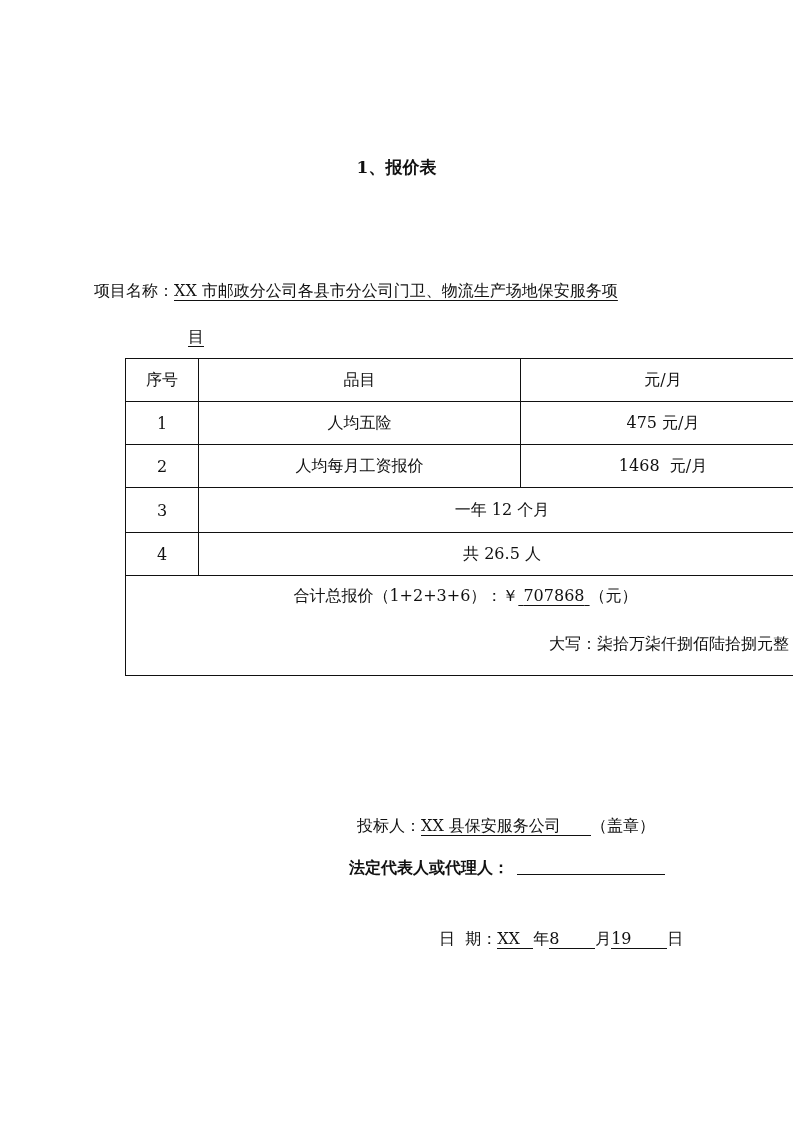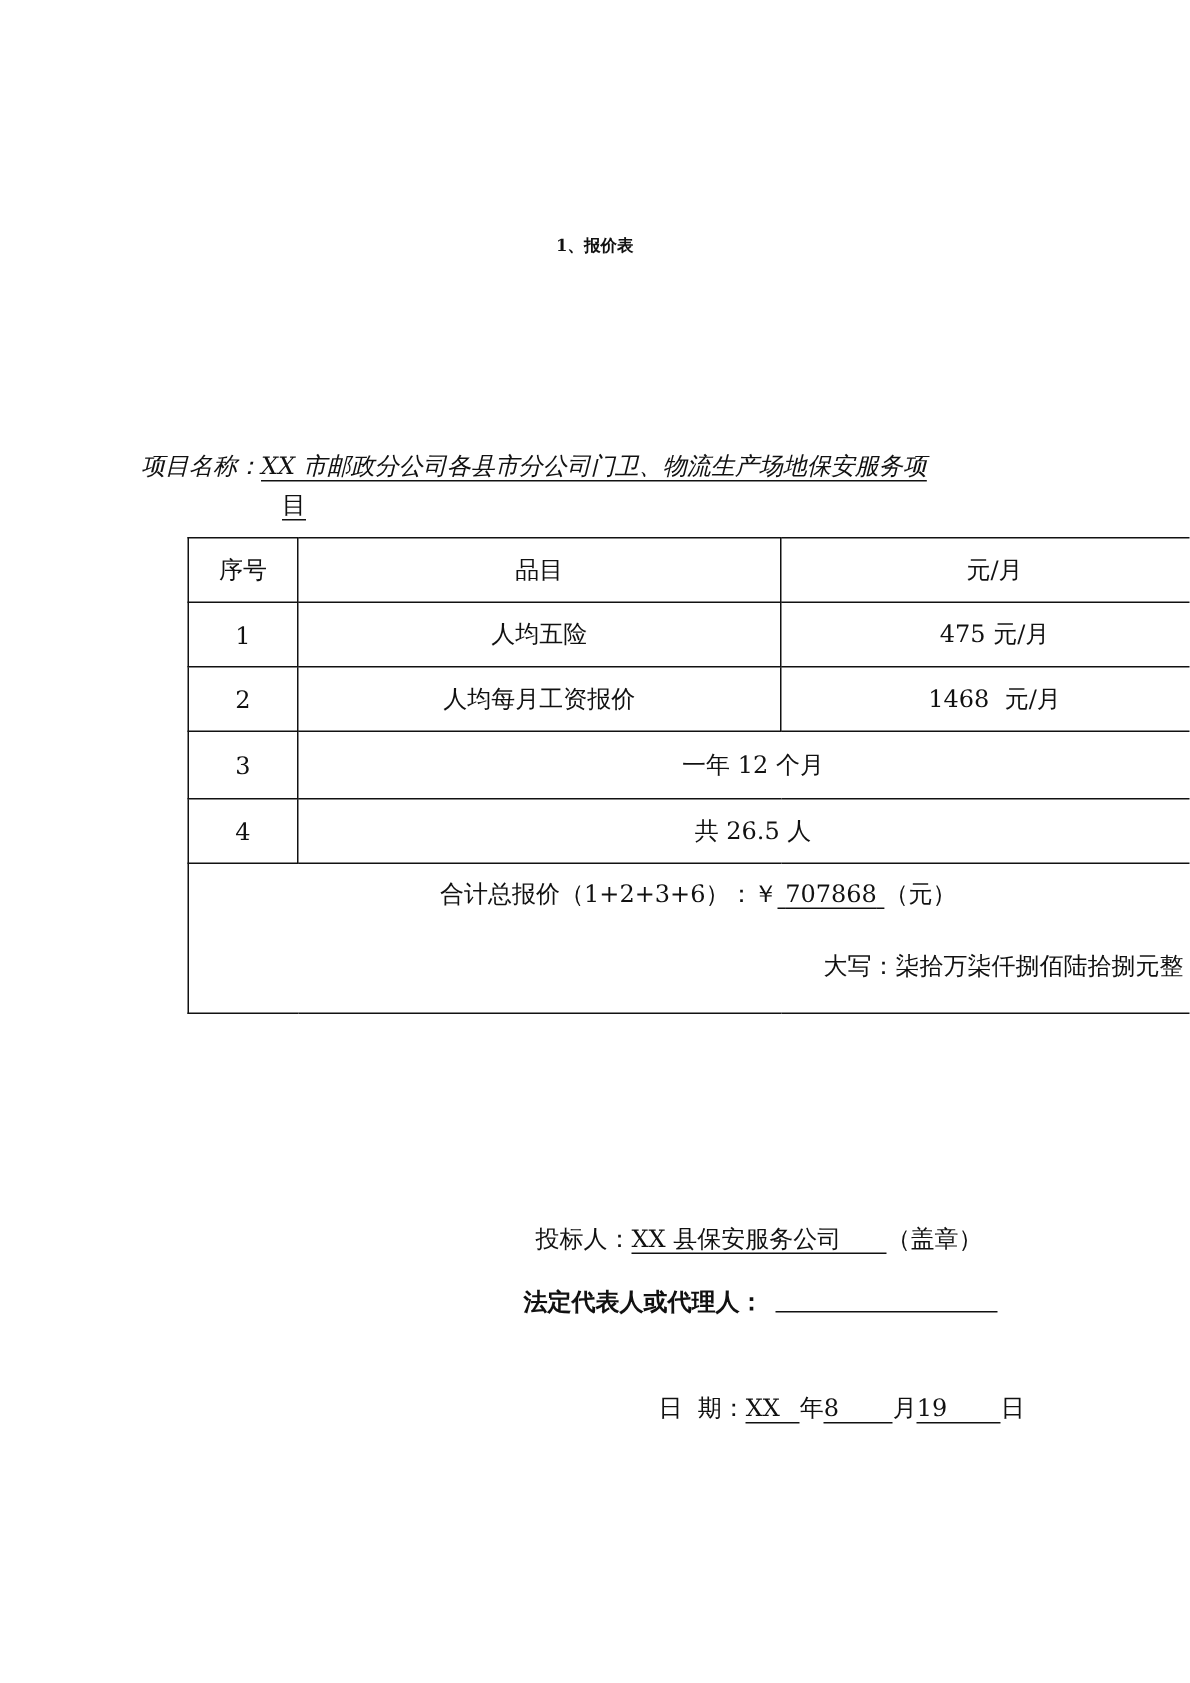--- a/index.html
+++ b/index.html
@@ -1,19 +1,19 @@
 <!DOCTYPE html>
 <html><head>
   <meta charset="utf-8">
   <style>
     html, body { margin: 0; padding: 0; background: #ffffff; }
     body { width: 793px; height: 1122px; position: relative; overflow: hidden;
            font-family: "DejaVu Serif", "Liberation Serif", serif; color: #111; font-size: 16px; }
-    .title { position: absolute; left: 0; width: 793px; top: 156px; text-align: center; font-size: 11px; font-weight: bold; }
-    .project { position: absolute; left: 94px; top: 300px; font-size: 16px; line-height: 22px; font-style: italic; }
+    .title { position: absolute; left: 0; width: 793px; top: 156px; text-align: center; font-size: 17px; font-weight: bold; }
+    .project { position: absolute; left: 94px; top: 280px; font-size: 16px; line-height: 22px; }
     .project .u { text-decoration: underline; text-underline-offset: 4px; }
     .project-line2 { position: absolute; left: 188px; top: 327px; font-size: 16px; text-decoration: underline; text-underline-offset: 4px; }
     table { position: absolute; left: 125px; top: 358px; width: 681px; border-collapse: collapse; }
     td { border: 1px solid #111; text-align: center; font-size: 16px; padding: 0; }
     tr.r { height: 43px; }
     td.c1 { width: 72px; }
     td.c2 { width: 321px; }
     td.total { height: 99px; vertical-align: top; position: relative; }
     .total-line { position: absolute; top: 10px; left: 0; width: 100%; text-align: center; }
     .total-amount { text-decoration: underline; text-underline-offset: 4px; text-align: center; }

